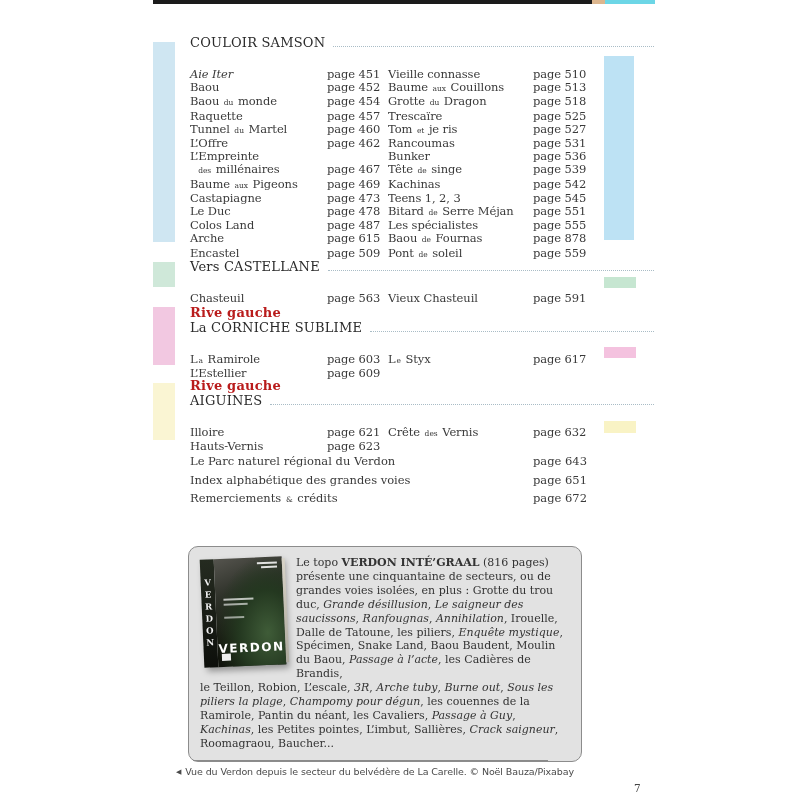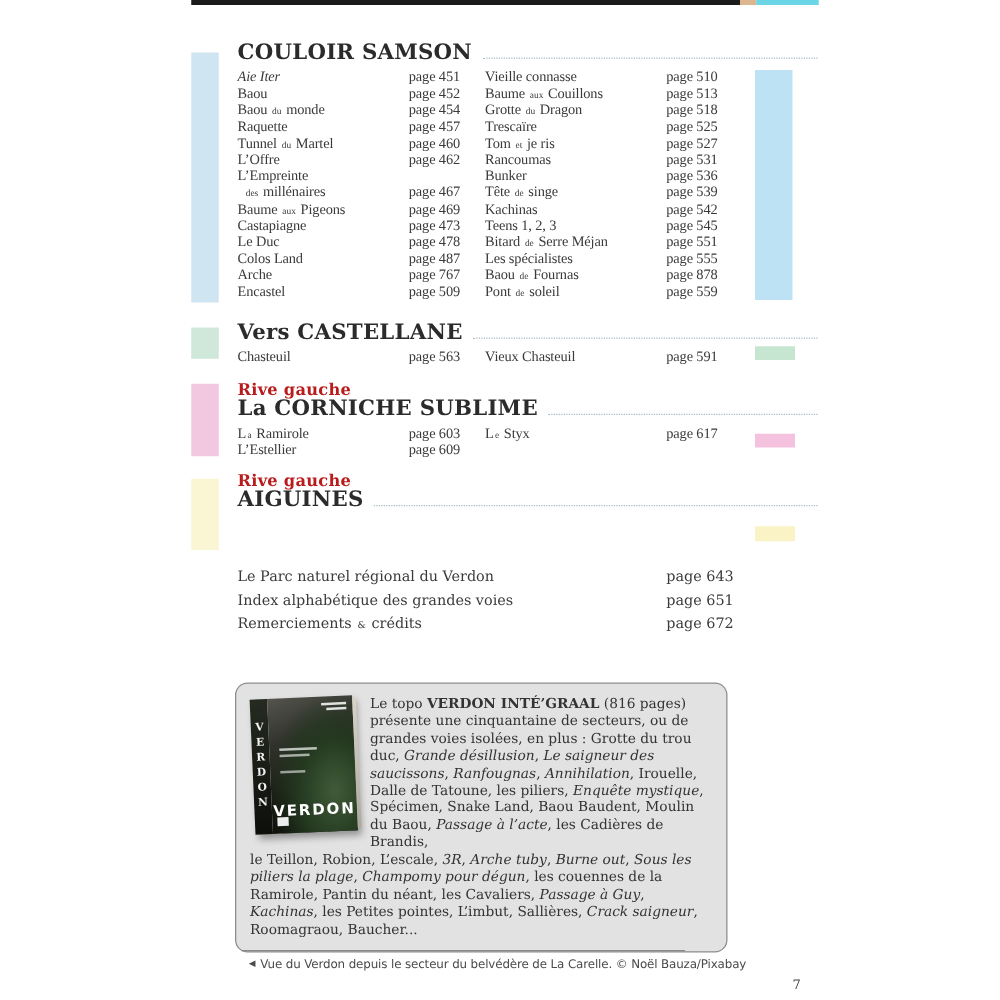--- a/index.html
+++ b/index.html
@@ -21,24 +21,24 @@
   .sw-blue-r  {left:604px;top:56px; width:30px;height:184px;}
   .sw-green-r {left:604px;top:277px;width:32px;height:11px;}
   .sw-pink-r  {left:604px;top:347px;width:32px;height:11px;}
   .sw-yellow-r{left:604px;top:421px;width:32px;height:12px;}
 
   #toc{position:absolute;left:190px;top:0;width:465px;height:800px;}
   .sec{position:absolute;left:0;width:100%;}
   .sec-0{top:35px;} .sec-1{top:259px;} .sec-2{top:306px;} .sec-3{top:379px;}
   .pretitle{font-weight:bold;font-size:13px;line-height:14px;color:#b91c1c;letter-spacing:.2px;}
   .sec-head{display:flex;align-items:flex-end;}
-  .sec-title{font-weight:bold;font-size:17px;line-height:15px;color:#2b2b2b;letter-spacing:.2px;white-space:nowrap;}
+  .sec-title{font-weight:normal;font-size:13px;line-height:15px;color:#2b2b2b;letter-spacing:.2px;white-space:nowrap;}
   .leader{flex:1;border-bottom:1.5px dotted #a9bcc6;margin:0 1px 3px 8px;}
-  .rows{margin-top:6px;display:grid;grid-template-columns:137px 61px 145px 1fr;
-        font-size:11.5px;line-height:13.2px;letter-spacing:-0.1px;font-family:Liberation Serif, serif;}
+  .rows{margin-top:18px;display:grid;grid-template-columns:137px 61px 145px 1fr;
+        font-size:11.5px;line-height:13.2px;letter-spacing:-0.1px;}
   .rows .c{white-space:nowrap;}
   .sm{font-size:7.5px;padding:0 1px;letter-spacing:0;}
 
   .extras{position:absolute;left:0;top:452px;width:100%;display:grid;
           grid-template-columns:343px 1fr;font-size:11.5px;line-height:18.6px;}
   .extras .c{white-space:nowrap;}
 
   
   .promo{position:absolute;left:-2px;top:546px;width:394px;box-sizing:border-box;
          border:1.5px solid #8c8c8c;border-radius:10px;padding:9px 11px 10px;
@@ -60,21 +60,21 @@
                font-family:"DejaVu Sans","Liberation Sans",sans-serif;}
   .deco{position:absolute;background:rgba(255,255,255,.85);}
   .deco.d1{top:5px;right:5px;width:20px;height:1.5px;}
   .deco.d2{top:9px;right:5px;width:16px;height:1.5px;}
   .deco.d3{top:40px;left:8px;width:30px;height:1.5px;background:rgba(255,255,255,.7);}
   .deco.d4{top:45px;left:8px;width:24px;height:1.5px;background:rgba(255,255,255,.6);}
   .deco.d5{top:58px;left:8px;width:20px;height:1.5px;background:rgba(255,255,255,.55);}
   .deco.logo{bottom:6px;left:4px;width:9px;height:7px;background:#ededed;}
 
   .caption-rule{position:absolute;left:193px;top:760px;width:355px;border-top:1px solid #8a8a8a;}
-  .caption{position:absolute;left:199px;top:766px;width:440px;
+  .caption{position:absolute;left:176px;top:766px;width:440px;
            font-family:"DejaVu Sans","Liberation Sans",sans-serif;
            font-size:9.5px;color:#4a4a4a;letter-spacing:-0.1px;}
   .cap-marker{font-size:7px;margin-right:4px;vertical-align:1px;}
   .pagenum{position:absolute;left:634px;top:782px;font-size:10.5px;color:#444;}
 </style>
 </head>
 <body>
 
 <div id="page">
 
@@ -144,21 +144,21 @@
             <div class="c">page 545</div>
             <div class="c">Le Duc</div>
             <div class="c">page 478</div>
             <div class="c">Bitard <span class="sm">de</span> Serre Méjan</div>
             <div class="c">page 551</div>
             <div class="c">Colos Land</div>
             <div class="c">page 487</div>
             <div class="c">Les spécialistes</div>
             <div class="c">page 555</div>
             <div class="c">Arche</div>
-            <div class="c">page 767</div>
+            <div class="c">page 615</div>
             <div class="c">Baou <span class="sm">de</span> Fournas</div>
             <div class="c">page 878</div>
             <div class="c">Encastel</div>
             <div class="c">page 509</div>
             <div class="c">Pont <span class="sm">de</span> soleil</div>
             <div class="c">page 559</div>
           </div>
         </section>
         <section class="sec sec-1">
           <div class="sec-head">
@@ -187,20 +187,30 @@
             <div class="c">page 609</div>
             <div class="c"></div>
             <div class="c"></div>
           </div>
         </section>
         <section class="sec sec-3">
           <div class="pretitle">Rive gauche</div>
           <div class="sec-head">
             <div class="sec-title">AIGUINES</div>
             <div class="leader"></div>
+          </div>
+          <div class="rows">
+            <div class="c">Illoire</div>
+            <div class="c">page 621</div>
+            <div class="c">Crête <span class="sm">des</span> Vernis</div>
+            <div class="c">page 632</div>
+            <div class="c">Hauts-Vernis</div>
+            <div class="c">page 623</div>
+            <div class="c"></div>
+            <div class="c"></div>
           </div>
         </section>
       </div>
 
     <div class="extras" id="extras-mount">
         <div class="c">Le Parc naturel régional du Verdon</div>
         <div class="c">page 643</div>
         <div class="c">Index alphabétique des grandes voies</div>
         <div class="c">page 651</div>
         <div class="c">Remerciements <span class="sm">&amp;</span> crédits</div>

